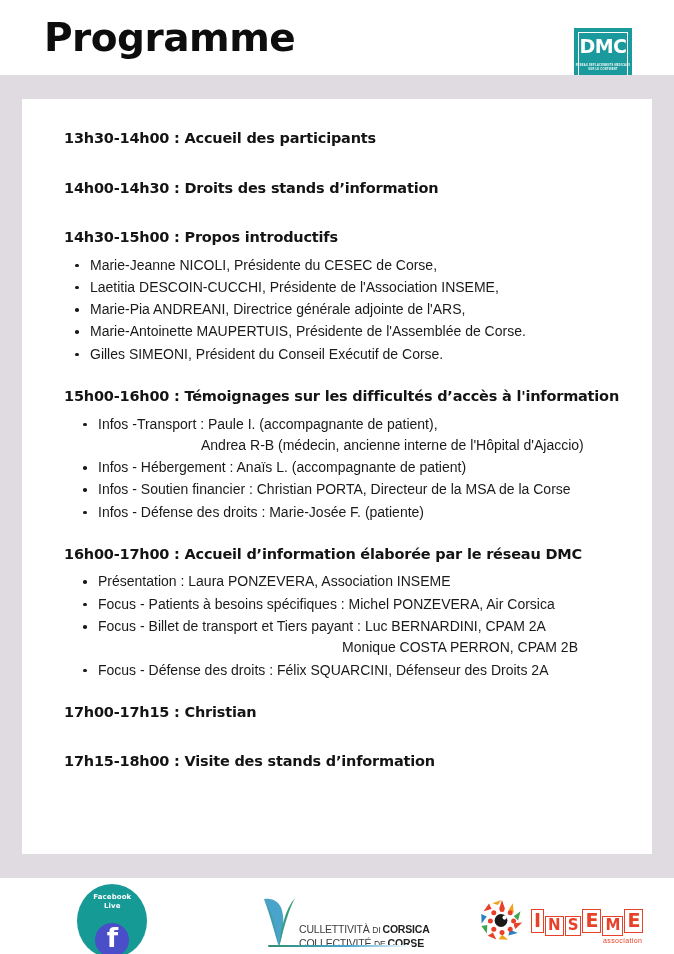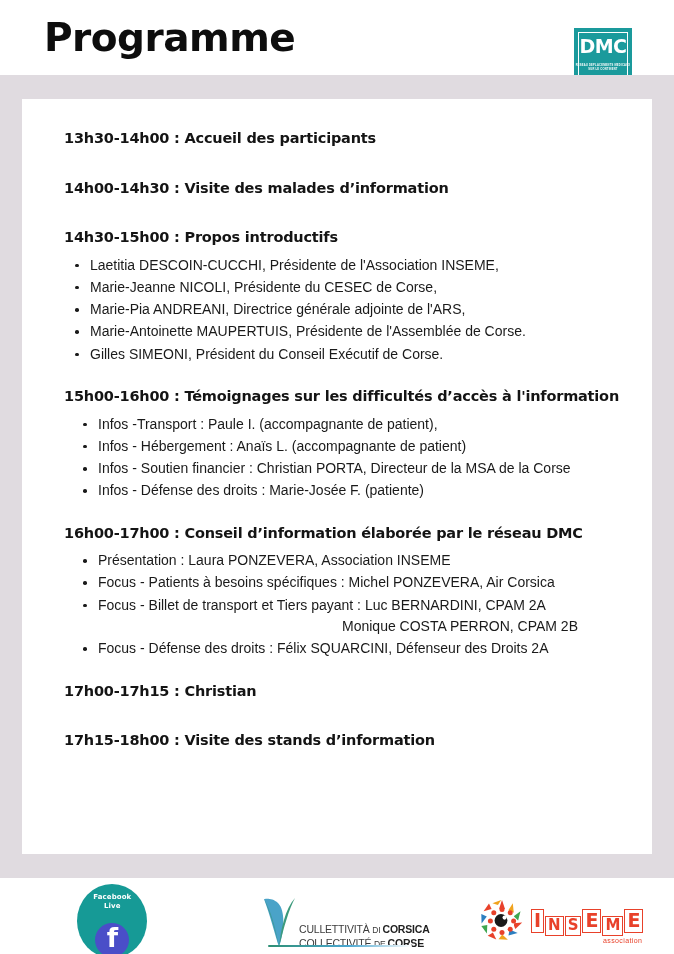--- a/index.html
+++ b/index.html
@@ -297,48 +297,49 @@
   </div>
 
   <div class="grey-band">
     <div class="card">
 
       <div class="slot spaced">
         <div class="slot-heading">13h30-14h00 : Accueil des participants</div>
       </div>
 
       <div class="slot spaced">
-        <div class="slot-heading">14h00-14h30 : Visite des malades d’information</div>
+        <div class="slot-heading">14h00-14h30 : Droits des stands d’information</div>
       </div>
 
       <div class="slot">
         <div class="slot-heading">14h30-15h00 : Propos introductifs</div>
         <ul class="slot-list">
+          <li><span>Marie-Jeanne NICOLI, Présidente du CESEC de Corse,</span></li>
           <li><span>Laetitia DESCOIN-CUCCHI, Présidente de l'Association INSEME,</span></li>
-          <li><span>Marie-Jeanne NICOLI, Présidente du CESEC de Corse,</span></li>
           <li><span>Marie-Pia ANDREANI, Directrice générale adjointe de l'ARS,</span></li>
           <li><span>Marie-Antoinette MAUPERTUIS, Présidente de l'Assemblée de Corse.</span></li>
           <li><span>Gilles SIMEONI, Président du Conseil Exécutif de Corse.</span></li>
         </ul>
       </div>
 
       <div class="slot gap-top">
         <div class="slot-heading">15h00-16h00 : Témoignages sur les difficultés d’accès à l'information</div>
         <ul class="slot-list indent-more">
           <li>
             <span>Infos -Transport : Paule I. (accompagnante de patient),</span>
+            <span class="cont-line">Andrea R-B (médecin, ancienne interne de l'Hôpital d'Ajaccio)</span>
           </li>
           <li><span>Infos - Hébergement : Anaïs L. (accompagnante de patient)</span></li>
           <li><span>Infos - Soutien financier : Christian PORTA, Directeur de la MSA de la Corse</span></li>
           <li><span>Infos - Défense des droits : Marie-Josée F. (patiente)</span></li>
         </ul>
       </div>
 
       <div class="slot gap-top">
-        <div class="slot-heading">16h00-17h00 : Conseil d’information élaborée par le réseau DMC</div>
+        <div class="slot-heading">16h00-17h00 : Accueil d’information élaborée par le réseau DMC</div>
         <ul class="slot-list indent-more">
           <li><span>Présentation : Laura PONZEVERA, Association INSEME</span></li>
           <li><span>Focus - Patients à besoins spécifiques : Michel PONZEVERA, Air Corsica</span></li>
           <li>
             <span>Focus - Billet de transport et Tiers payant : Luc BERNARDINI, CPAM 2A</span>
             <span class="cont-line wide">Monique COSTA PERRON, CPAM 2B</span>
           </li>
           <li><span>Focus - Défense des droits : Félix SQUARCINI, Défenseur des Droits 2A</span></li>
         </ul>
       </div>

